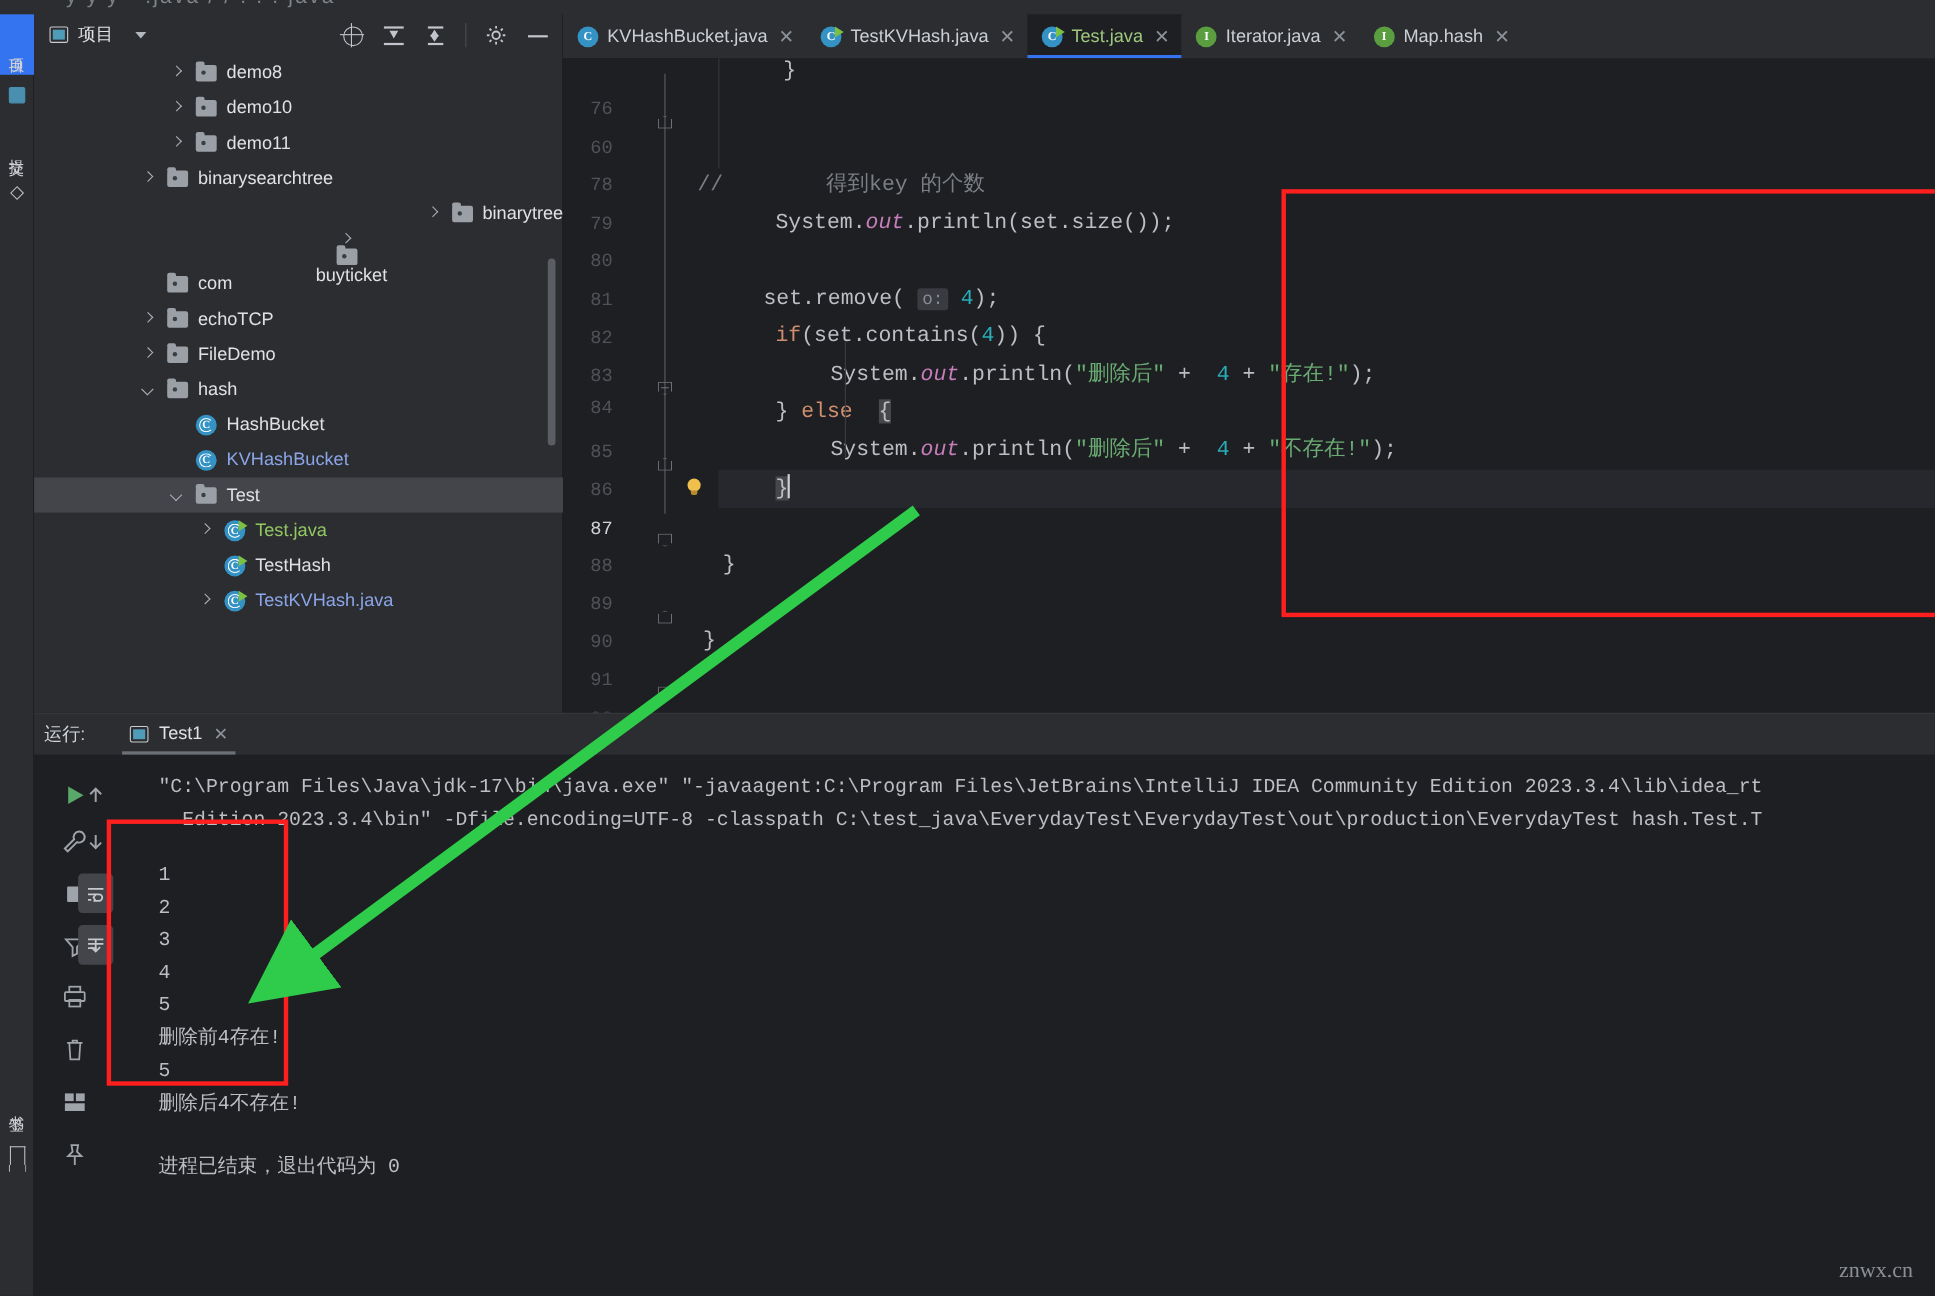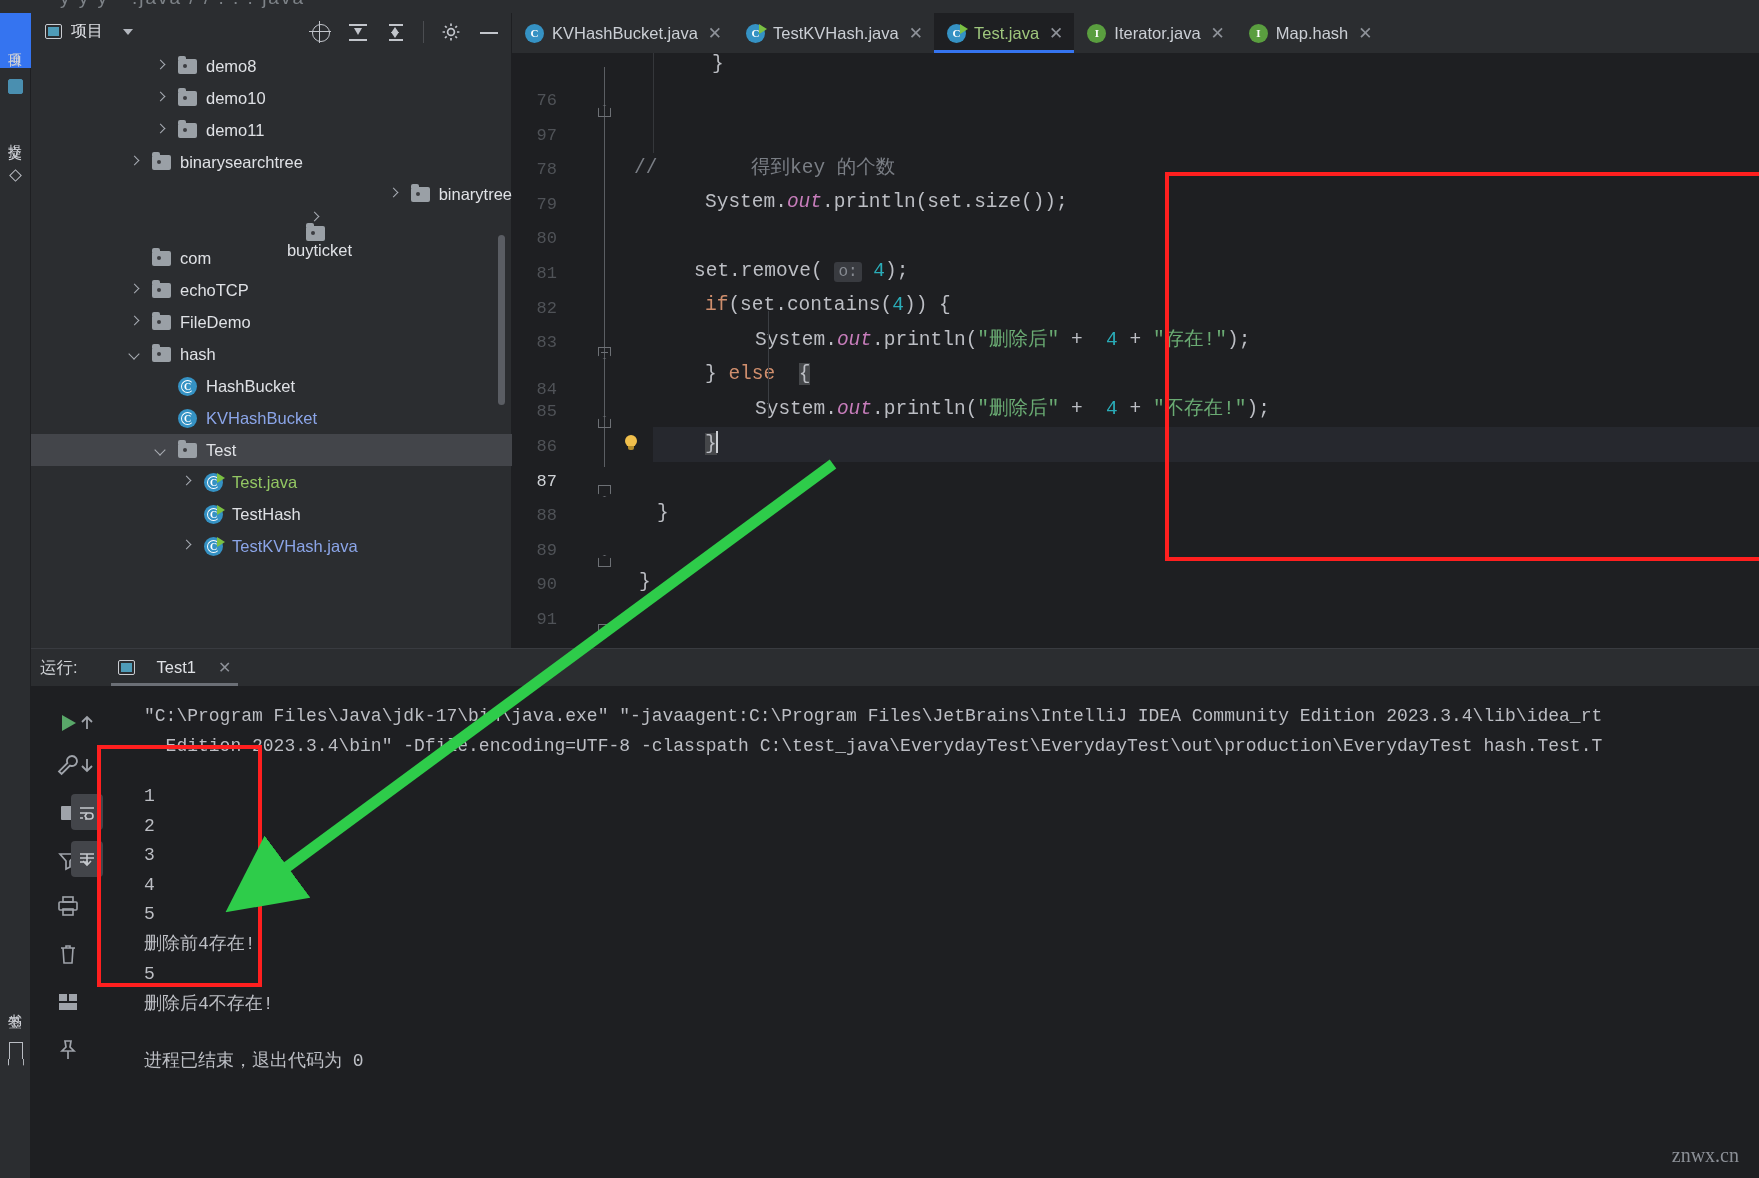--- a/index.html
+++ b/index.html
@@ -293,21 +293,21 @@
   .runpanel {
     position:absolute; left:31px; top:648px; width:1728px; height:530px;
     background:#1e1f22; border-top:1px solid #393b40;
   }
   .run-header {
     position:absolute; left:0; top:0; width:1728px; height:37px;
     display:flex; align-items:center; background:#2b2d30;
   }
   .run-label { color:#cfd2d6; font-size:16.5px; margin-left:9px; }
   .run-tab {
-    display:flex; align-items:center; gap:22px; margin-left:33px; padding: 0 7px;
+    display:flex; align-items:center; gap:10px; margin-left:33px; padding: 0 7px;
     position:relative; height:37px;
   }
   .run-tab::after {
     content:''; position:absolute; left:0; bottom:0; width:100%; height:3px; background:#6b6f76;
   }
   .run-tab-ic {
     width:17px; height:15px; border:1.8px solid #c9ccd1; border-radius:2px; position:relative;
   }
   .run-tab-ic::after {
     content:''; position:absolute; left:2px; top:2px; right:2px; bottom:2px; background:#4f9cb8;
@@ -534,28 +534,28 @@
         <span>Map.hash</span>
         <span class="tclose">✕</span>
       </div>
     </div>
 
   <div class="editor">
     <div class="gutter">
       <div class="foldline"></div>
       <div id="lnums">
           <div class="lnum" style="top: 38px;">76</div>
-          <div class="lnum" style="top: 72.6px;">97</div>
+          <div class="lnum" style="top: 72.6px;">60</div>
           <div class="lnum" style="top: 107.2px;">78</div>
           <div class="lnum" style="top: 141.8px;">79</div>
           <div class="lnum" style="top: 176.4px;">80</div>
           <div class="lnum" style="top: 211px;">81</div>
           <div class="lnum" style="top: 245.6px;">82</div>
           <div class="lnum" style="top: 280.2px;">83</div>
-          <div class="lnum" style="top: 327px;">84</div>
+          <div class="lnum" style="top: 309px;">84</div>
           <div class="lnum" style="top: 349.4px;">85</div>
           <div class="lnum" style="top: 384px;">86</div>
           <div class="lnum cur" style="top: 418.6px;">87</div>
           <div class="lnum" style="top: 453.2px;">88</div>
           <div class="lnum" style="top: 487.8px;">89</div>
           <div class="lnum" style="top: 522.4px;">90</div>
           <div class="lnum" style="top: 557px;">91</div>
           <div class="lnum" style="top: 591.6px;">92</div>
         </div>
       <div class="fold" style="top:50px;">

